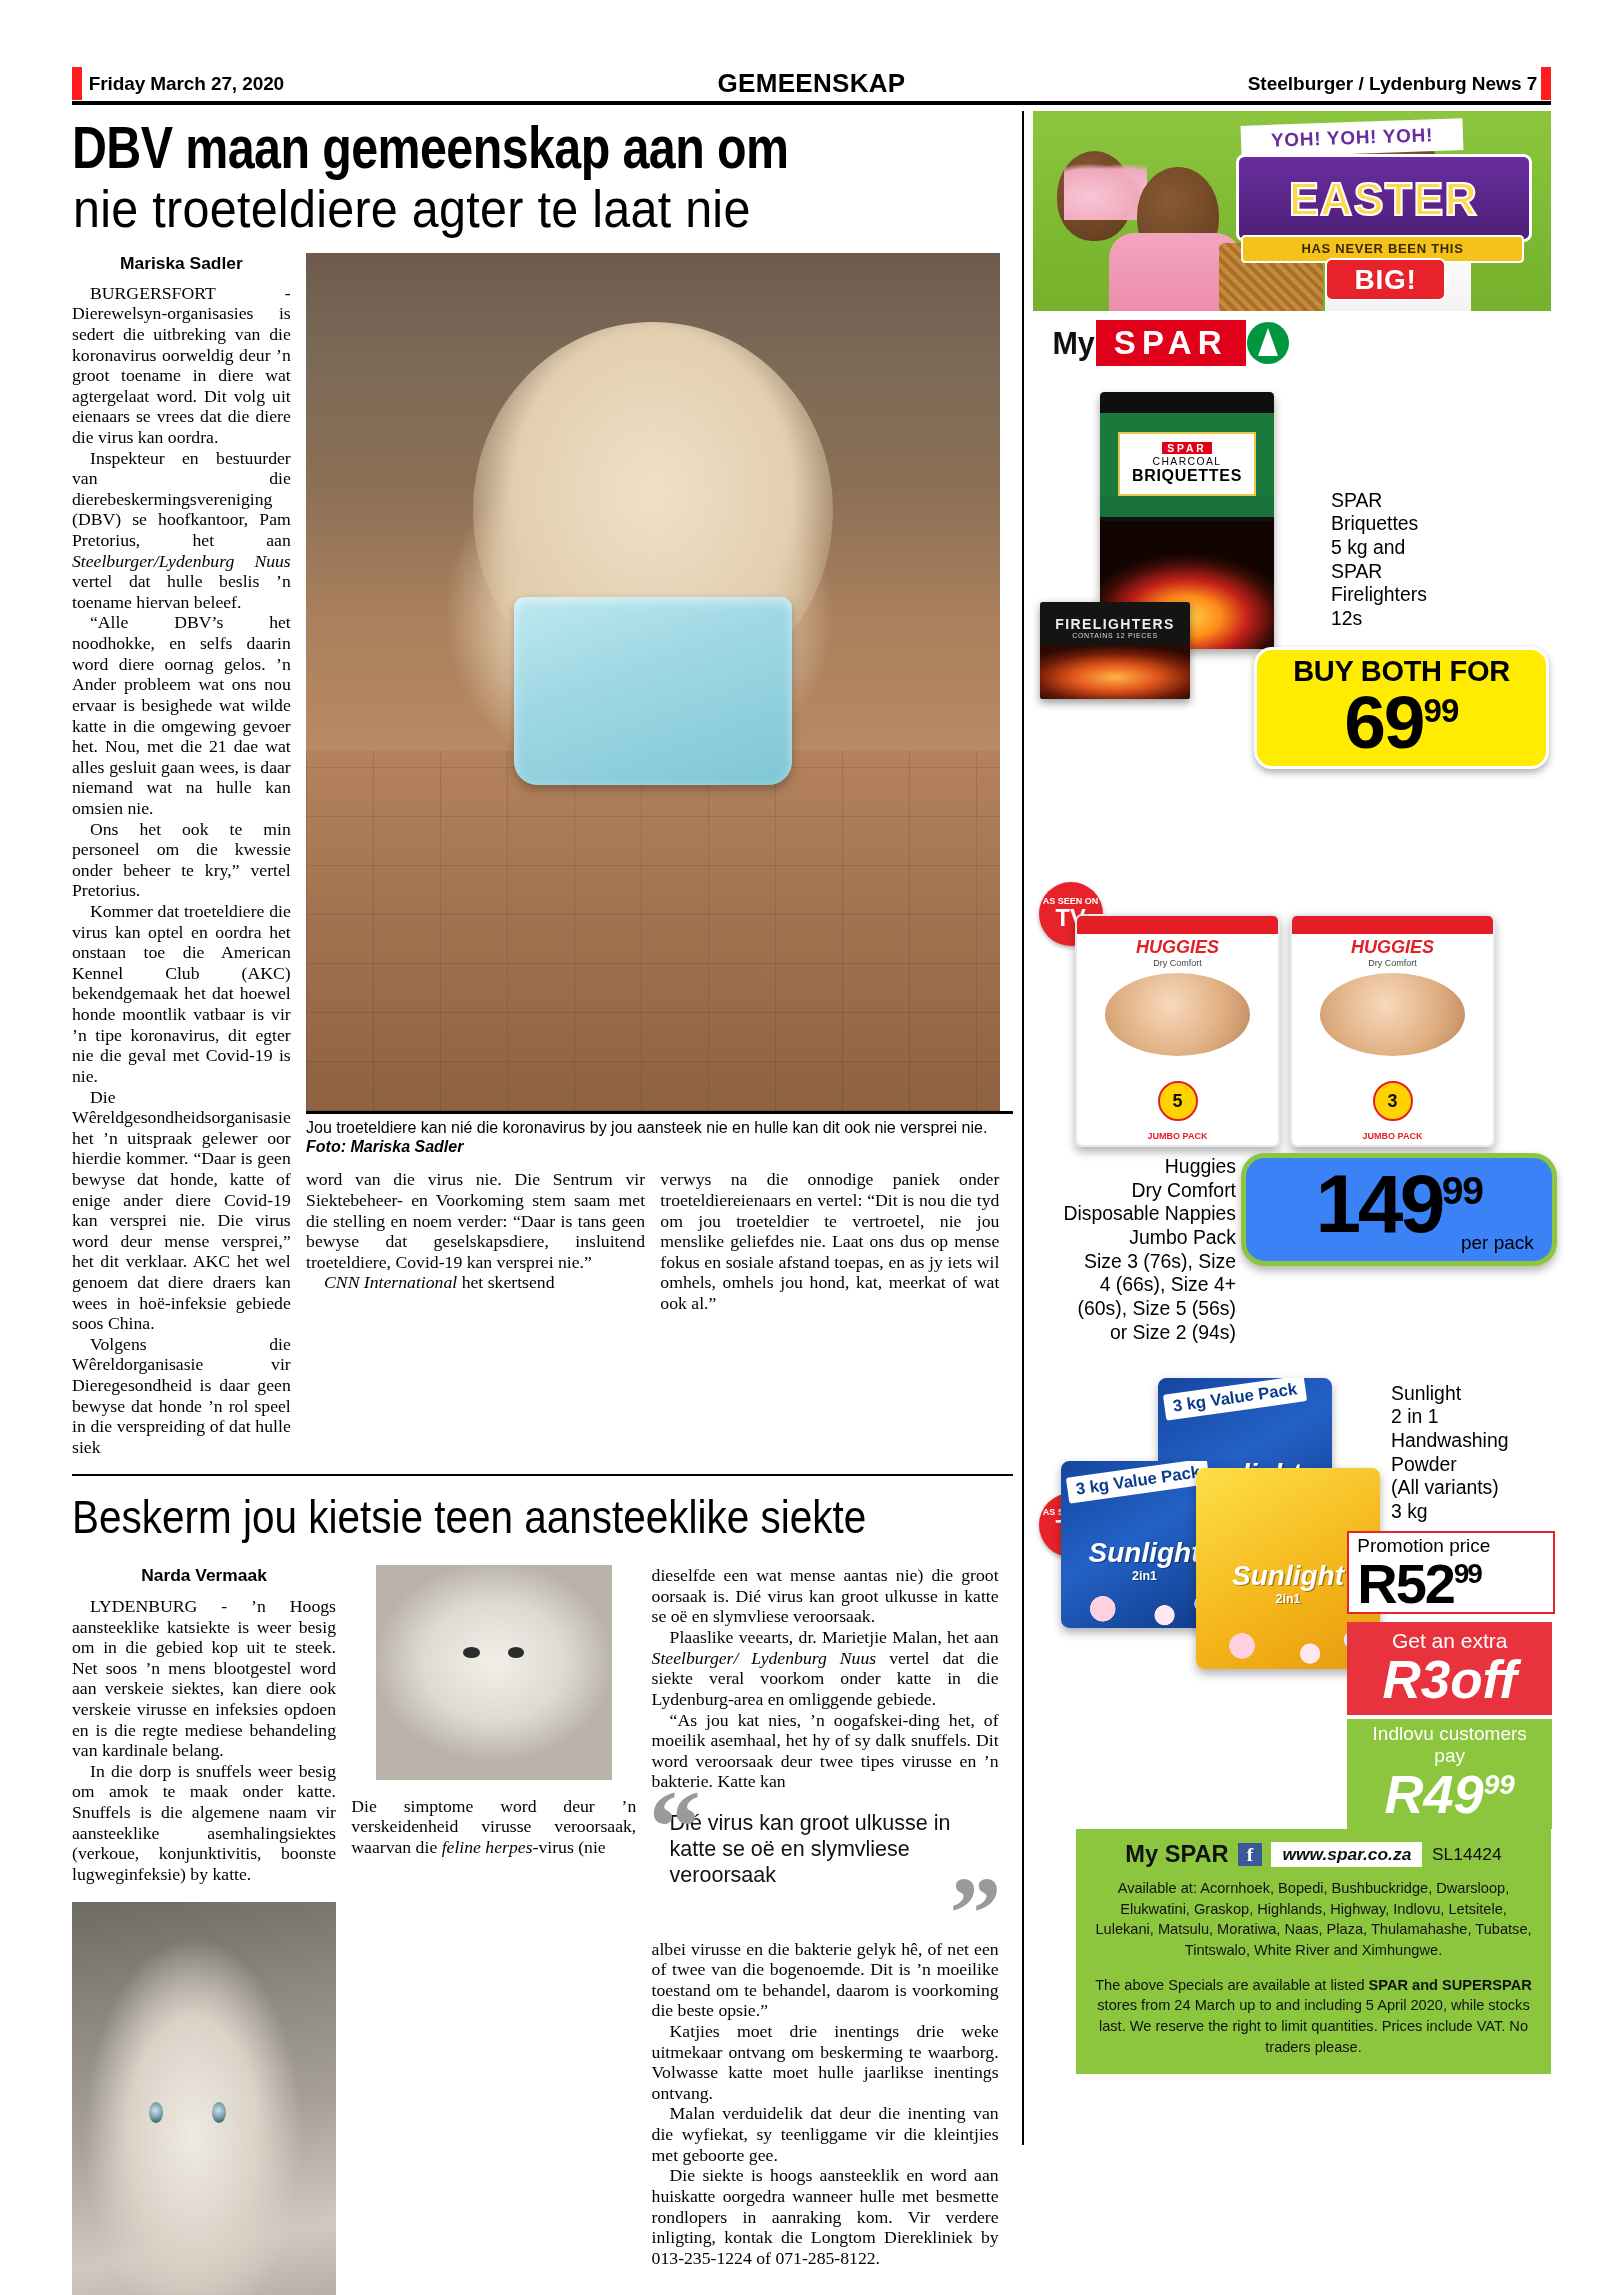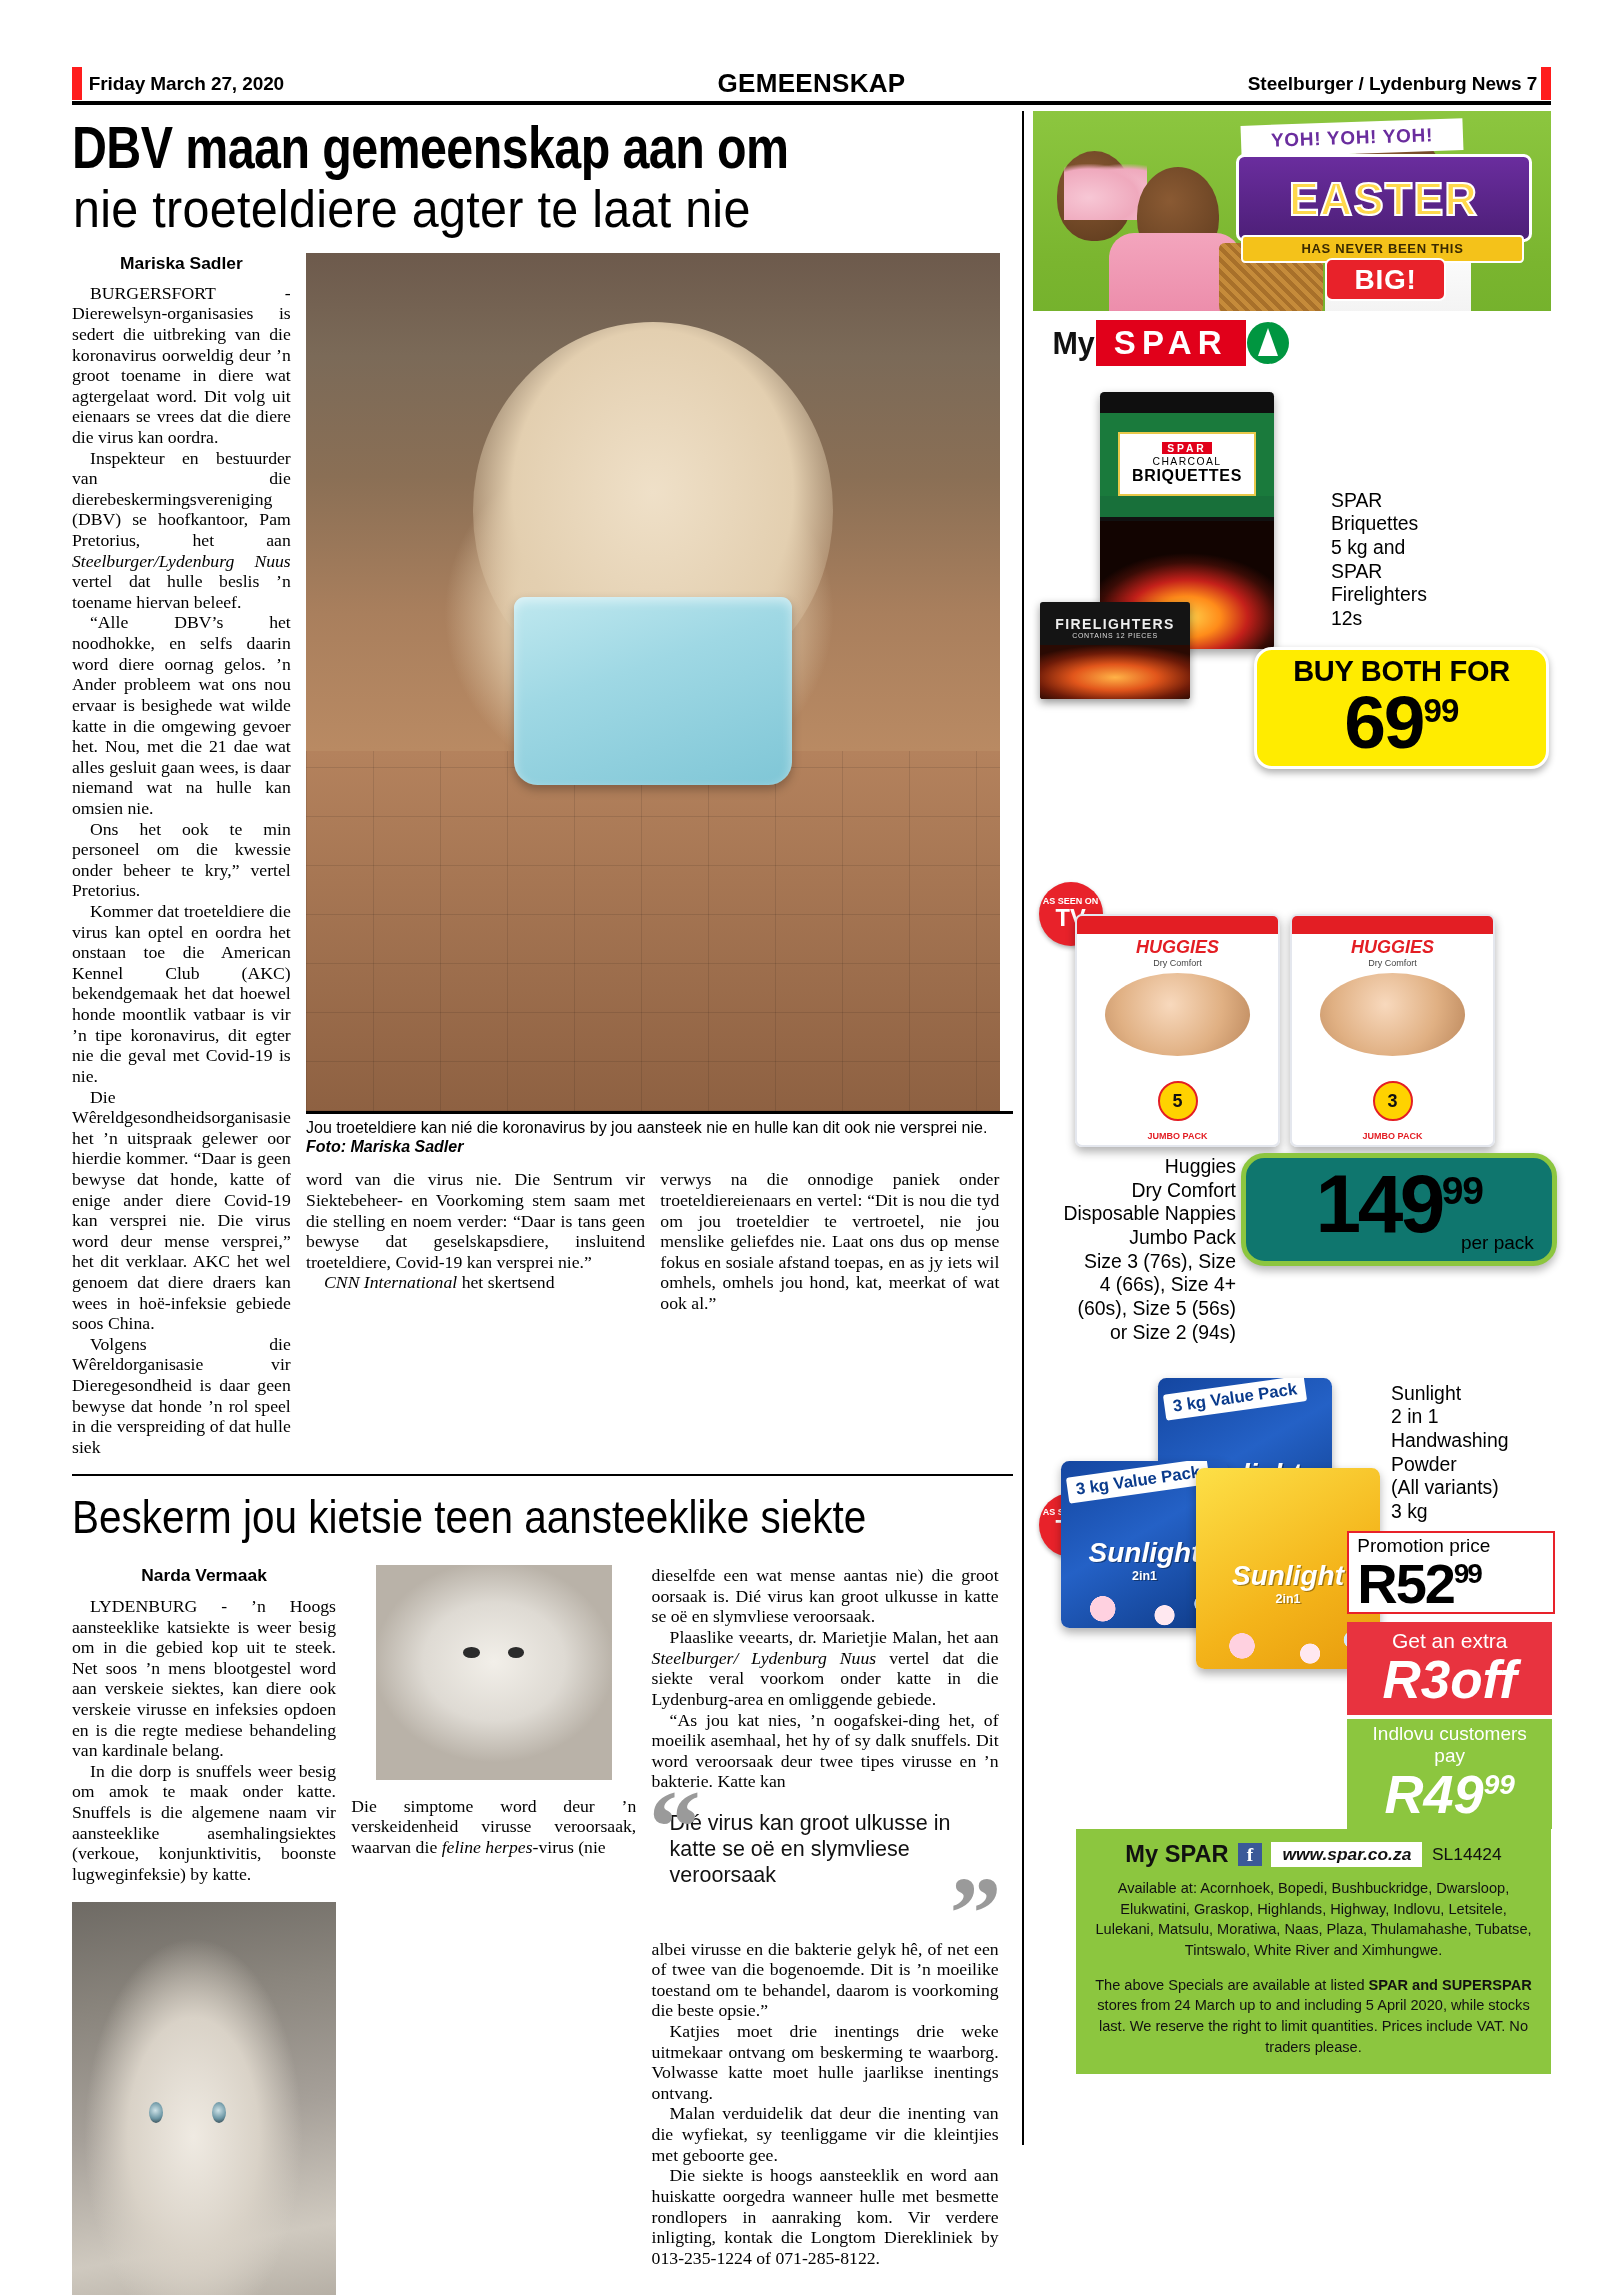--- a/index.html
+++ b/index.html
@@ -234,21 +234,21 @@
     font-family:"Liberation Sans", sans-serif; font-weight:bold; font-size:29px;
     letter-spacing:-0.3px;
   }
   .pb-amount {
     font-family:"Liberation Sans", sans-serif; font-weight:bold; font-size:75px;
     line-height:0.92; letter-spacing:-2.1px;
   }
   .pb-amount sup { font-size:33px; vertical-align:super; letter-spacing:-0.7px; }
 
   .pricebox-green {
-    background:#0f766e; border:5.6px solid #8cc63f; border-radius:23.6px;
+    background:#3b82f6; border:5.6px solid #8cc63f; border-radius:23.6px;
     box-shadow:0 4.2px 8.3px rgba(0,0,0,.28);
     padding:7px 14px; text-align:center;
   }
   .pg-amount {
     font-family:"Liberation Sans", sans-serif; font-weight:bold; font-size:82px;
     line-height:0.95; letter-spacing:-3.5px;
   }
   .pg-amount sup { font-size:39px; vertical-align:super; letter-spacing:-1.4px; }
   .pg-per {
     font-family:"Liberation Sans", sans-serif; font-size:19px; text-align:right;

